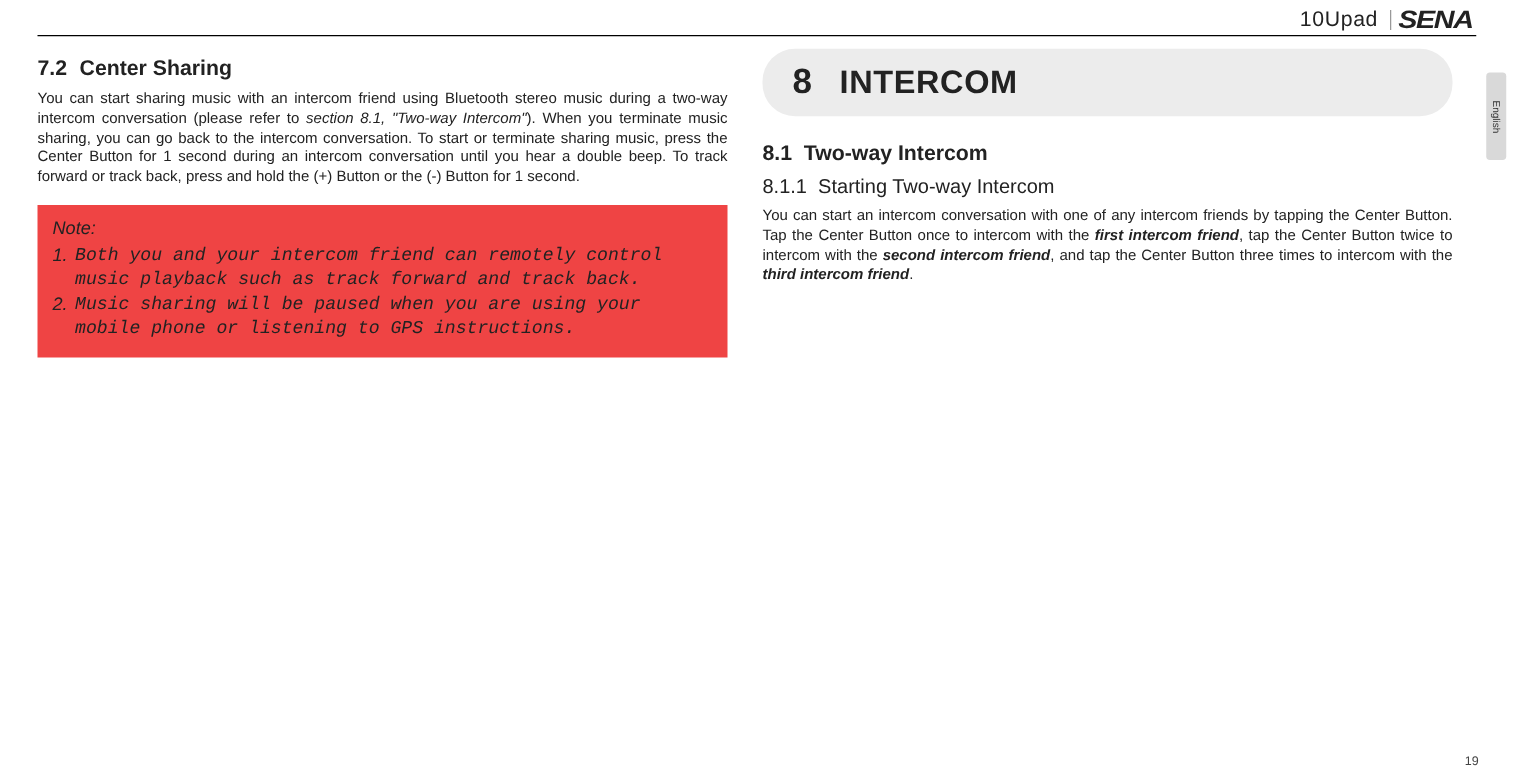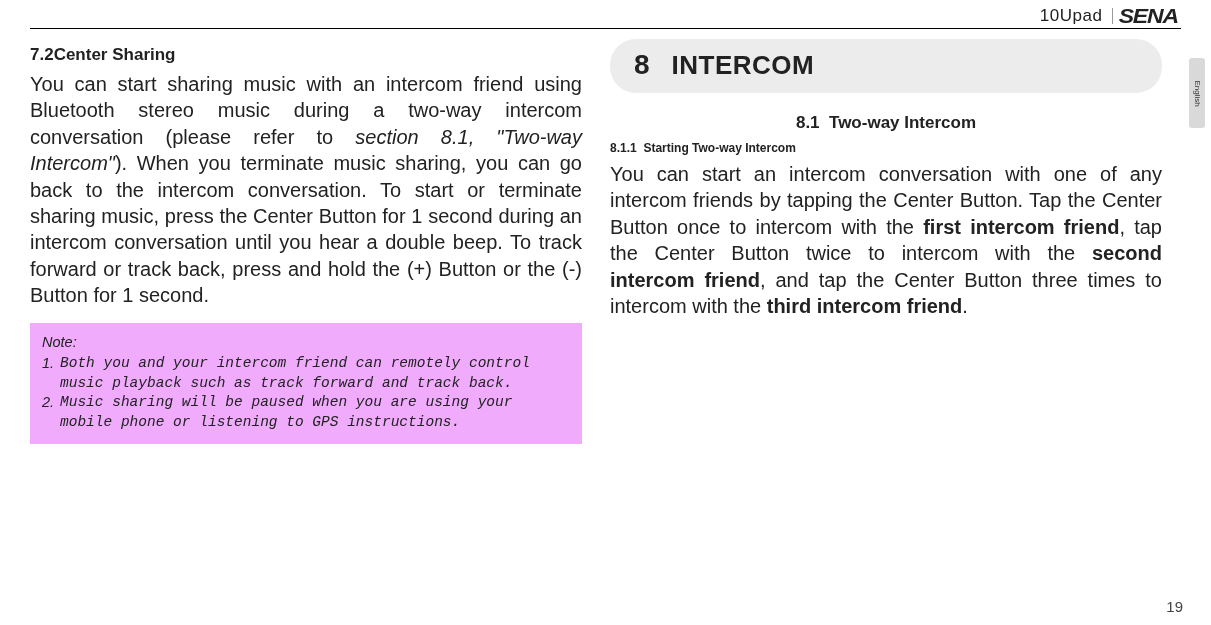--- a/index.html
+++ b/index.html
@@ -6,37 +6,37 @@
   html, body { width: 1211px; height: 625px; background: #fff; font-family: Arial, Helvetica, sans-serif; color: #222; }
   .page { position: relative; width: 1211px; height: 625px; padding: 0 30px; }
   .topbar { display: flex; justify-content: flex-end; align-items: center; height: 28px; gap: 10px; padding-top: 4px; }
   .product { font-size: 17px; letter-spacing: 0.5px; }
   .divider-v { width: 1px; height: 16px; background: #999; }
   .logo { font-family: Arial, Helvetica, sans-serif; font-weight: 900; font-style: italic; letter-spacing: -1px; font-size: 20px; transform: scaleX(1.15); display: inline-block; padding-right: 6px; }
   .hr { border: none; border-top: 1px solid #000; margin: 0 0 10px 0; }
   .columns { display: flex; gap: 28px; }
   .col { width: 552px; }
   .h72 { font-family: Arial, Helvetica, sans-serif; font-weight: 900; font-size: 17px; margin: 6px 0 6px 0; }
-  .h72 .num { margin-right: 0; }
-  .body { font-size: 20px; line-height: 1.32; text-align: justify; }
+  .h72 .num { margin-right: 10px; }
+  .body { font-size: 12px; line-height: 1.32; text-align: justify; }
   .ital { font-style: italic; }
-  .notebox { background: #f0abfc; padding: 10px 12px 12px 12px; margin-top: 14px; font-size: 14.5px; line-height: 1.35; }
+  .notebox { background: #ef4444; padding: 10px 12px 12px 12px; margin-top: 14px; font-size: 14.5px; line-height: 1.35; }
   .notebox .ntitle { font-style: italic; margin-bottom: 2px; }
   .notebox .nitem { font-style: italic; display: flex; }
   .notebox .nitem .idx { flex: 0 0 18px; }
   .notebox .nitem .txt { flex: 1; font-family: Liberation Mono, monospace; }
   .chapterbox { background: #ececec; border-radius: 26px; padding: 10px 22px 12px 24px; display: flex; align-items: center; gap: 22px; margin-bottom: 20px; }
   .chapterbox .cnum { font-size: 28px; font-weight: 900; font-family: Arial, Helvetica, sans-serif; }
   .chapterbox .ctitle { font-size: 26px; font-weight: 900; font-family: Liberation Sans, sans-serif; letter-spacing: 0.5px; }
-  .h81 { font-family: Arial, Helvetica, sans-serif; font-weight: 900; font-size: 17px; margin: 14px 0 8px 0; text-align: center; }
-  .h811 { font-family: Arial, Helvetica, sans-serif; font-weight: 700; font-size: 12px; margin: 6px 0 6px 0; }
-  .bi { font-weight: 700; }
+  .h81 { font-family: Arial, Helvetica, sans-serif; font-weight: 900; font-size: 17px; margin: 14px 0 8px 0; }
+  .h811 { font-family: Arial, Helvetica, sans-serif; font-weight: 400; font-size: 16px; margin: 6px 0 6px 0; }
+  .bi { font-weight: 700; font-style: italic; }
   .langtab { position: absolute; right: 6px; top: 58px; width: 16px; height: 70px; background: #d9d9d9; border-radius: 3px; display: flex; align-items: center; justify-content: center; }
   .langtab span { transform: rotate(90deg); font-size: 8px; color: #333; }
-  .pagenum { position: absolute; right: 28px; bottom: 10px; font-size: 15px; color: #444; }
+  .pagenum { position: absolute; right: 28px; bottom: 10px; font-size: 10px; color: #444; }
 </style>
 </head>
 <body>
 
 <div class="page">
 
   <div class="topbar">
     <span class="product">10Upad</span>
     <span class="divider-v"></span>
     <span class="logo">SENA</span>

